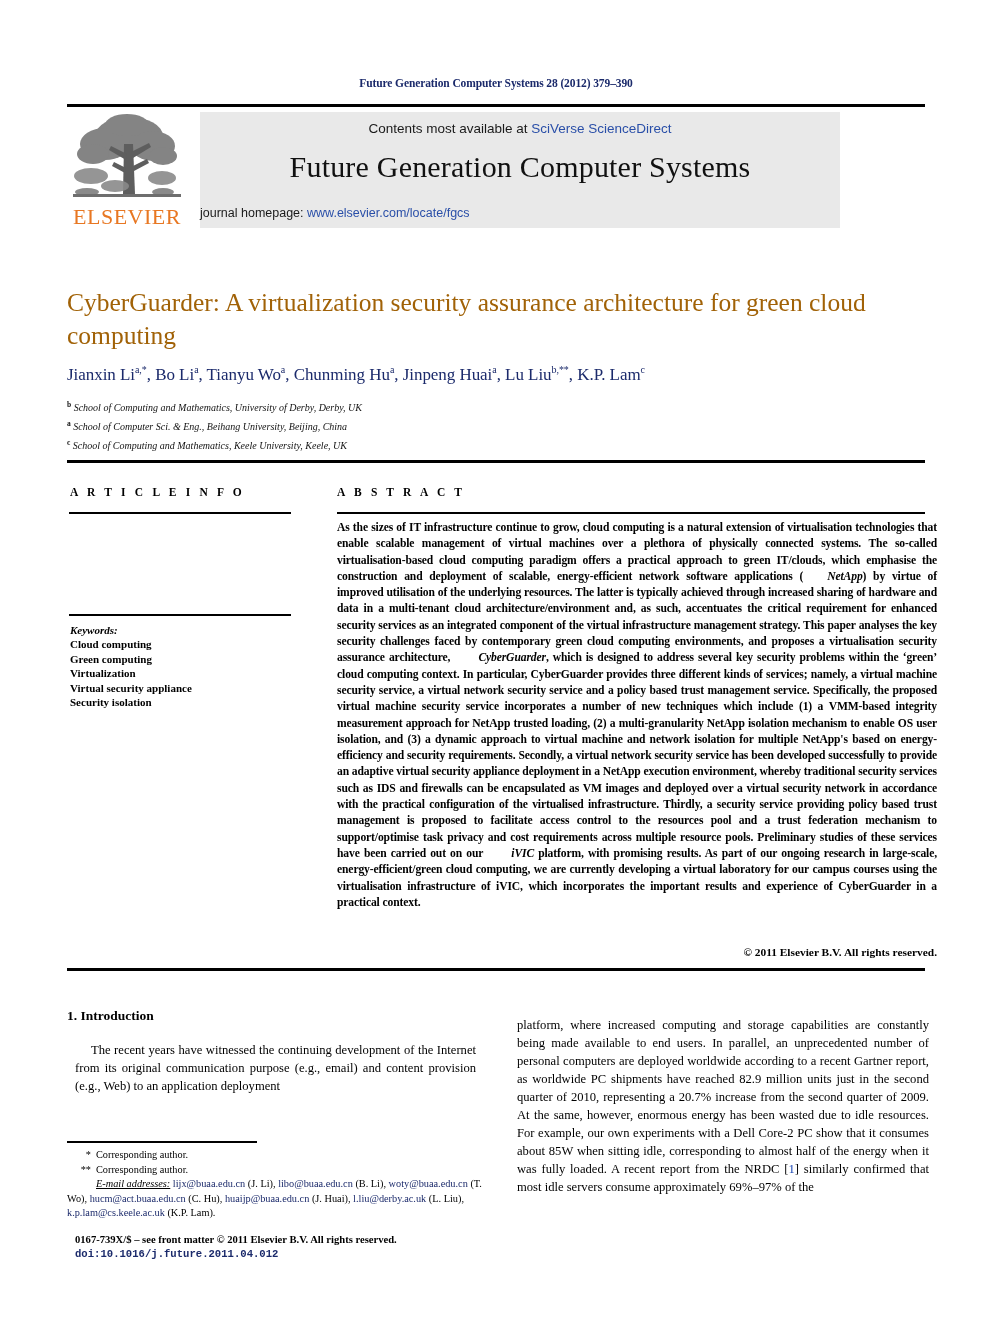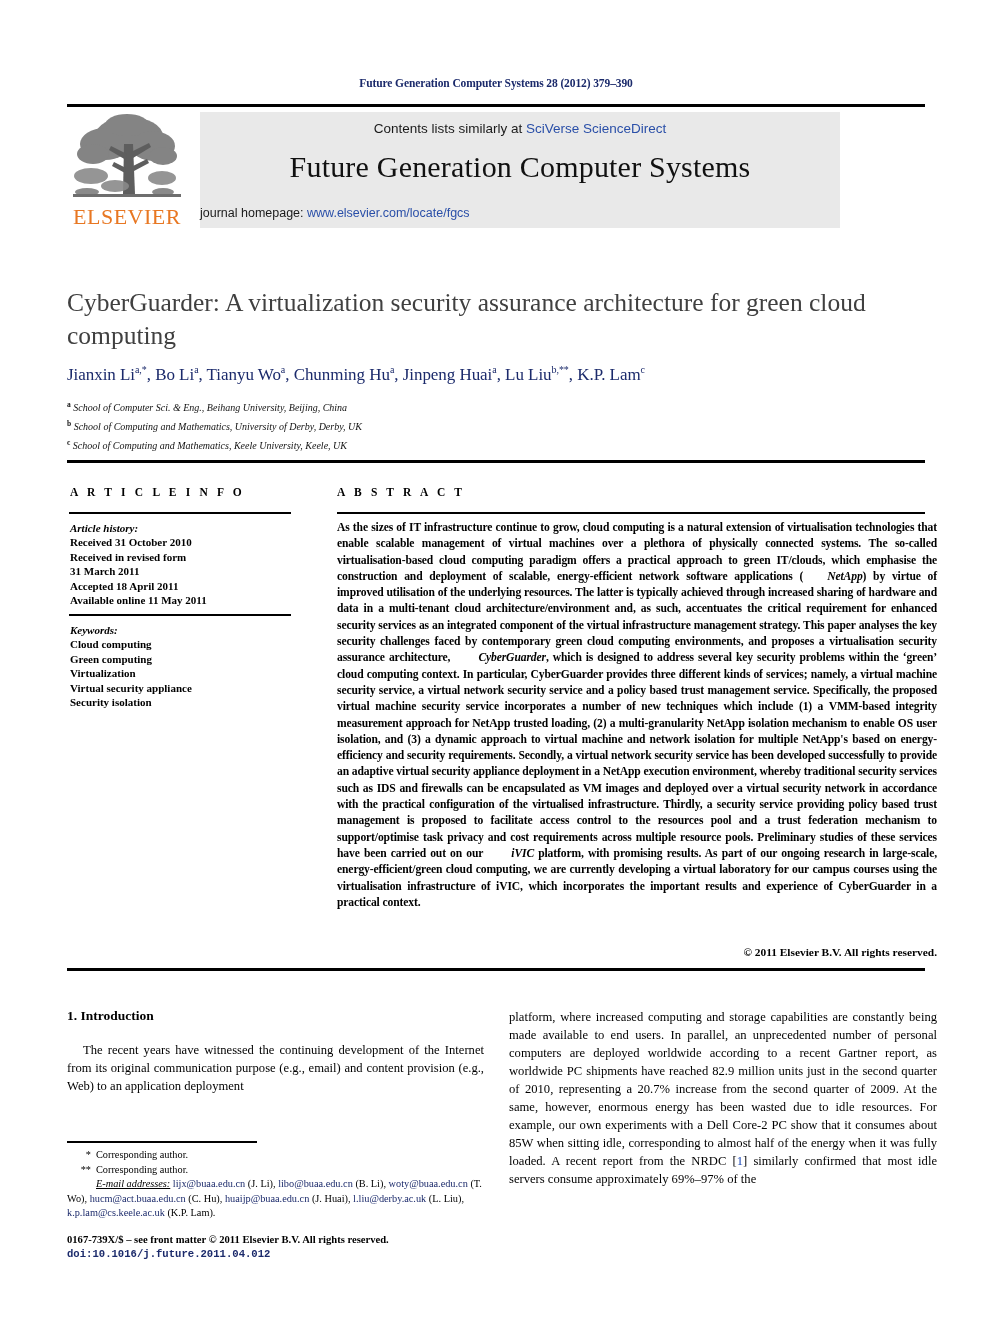--- a/index.html
+++ b/index.html
@@ -168,21 +168,21 @@
 
   
   .title {
     position: absolute;
     left: 67px;
     top: 286px;
     width: 860px;
     font-family: "Liberation Serif", serif;
     font-size: 25.5px;
     line-height: 33px;
-    color: #404040;
+    color: #a16207;
   }
   .authors {
     position: absolute;
     left: 67px;
     top: 364px;
     width: 870px;
     font-family: "Liberation Serif", serif;
     font-size: 17px;
     color: #1b2a6b;
     letter-spacing: -0.05px;
@@ -322,21 +322,21 @@
     font-family: "Liberation Serif", serif;
     font-size: 13.5px;
     font-weight: bold;
     margin: 0 0 17px 0;
   }
   .bodytext {
     font-family: "Liberation Serif", serif;
     font-size: 12.6px;
     line-height: 18px;
     text-align: justify;
-    margin: 0;
+    margin: 8px;
     color: #000;
   }
   .bodytext.indent { text-indent: 16px; }
   .bodytext .ref { color: #1b47b5; }
 
   
   .fn-rule {
     position: absolute;
     left: 67px;
     top: 1141px;
@@ -358,21 +358,21 @@
     display: inline-block;
     width: 24px;
     text-align: right;
     margin-right: 5px;
   }
   .footnotes .em { font-style: italic; text-decoration: underline; }
   .footnotes a, .footnotes .mail { color: #1b2a6b; text-decoration: none; }
 
   .imprint {
     position: absolute;
-    left: 67px;
+    left: 75px;
     top: 1232px;
     width: 430px;
     font-family: "Liberation Serif", serif;
     font-size: 10.6px;
     line-height: 15px;
     font-weight: bold;
     color: #000;
   }
   .imprint .doi { color: #1b2a6b; font-family: Liberation Mono, monospace; }
 </style>
@@ -413,53 +413,45 @@
         <g fill="#6e6e6e" opacity=".8">
           <ellipse cx="20" cy="82" rx="12" ry="4"></ellipse>
           <ellipse cx="96" cy="82" rx="11" ry="4"></ellipse>
         </g>
       </svg>
       <div class="elsevier-word">ELSEVIER</div>
     </div>
 
     <div class="journal-band">
       <div class="band-line1">
-        <span>Contents lists similarly at </span><span class="link">SciVerse ScienceDirect</span>
+        <span>Contents most available at </span><span class="link">SciVerse ScienceDirect</span>
       </div>
       <div class="band-title">Future Generation Computer Systems</div>
       <div class="band-line3">
         <span>journal homepage: </span><span class="link">www.elsevier.com/locate/fgcs</span>
       </div>
     </div>
 
   </div>
 
   <div class="title">CyberGuarder: A virtualization security assurance architecture for green cloud computing</div>
   <div class="authors">Jianxin Li<sup>a,*</sup>, Bo Li<sup>a</sup>, Tianyu Wo<sup>a</sup>, Chunming Hu<sup>a</sup>, Jinpeng Huai<sup>a</sup>, Lu Liu<sup>b,**</sup>, K.P. Lam<sup>c</sup></div>
   <div class="affiliations">
+    <div><sup>b</sup> <span>School of Computing and Mathematics, University of Derby, Derby, UK</span></div>
     <div><sup>a</sup> <span>School of Computer Sci. &amp; Eng., Beihang University, Beijing, China</span></div>
-    <div><sup>b</sup> <span>School of Computing and Mathematics, University of Derby, Derby, UK</span></div>
     <div><sup>c</sup> <span>School of Computing and Mathematics, Keele University, Keele, UK</span></div>
   </div>
 
   <div class="rule-mid"></div>
 
   <div class="hdr-info">A R T I C L E   I N F O</div>
   <div class="hdr-abstract">A B S T R A C T</div>
   <div class="rule-info"></div>
   <div class="rule-abs"></div>
 
-  <div class="info-block">
-    <div class="lbl">Article history:</div>
-    <div>Received 31 October 2010</div>
-    <div>Received in revised form</div>
-    <div>31 March 2011</div>
-    <div>Accepted 18 April 2011</div>
-    <div>Available online 11 May 2011</div>
-  </div>
 
   <div class="info-sep"></div>
 
   <div class="kw-block">
     <div class="lbl">Keywords:</div>
     <div>Cloud computing</div>
     <div>Green computing</div>
     <div>Virtualization</div>
     <div>Virtual security appliance</div>
     <div>Security isolation</div>

